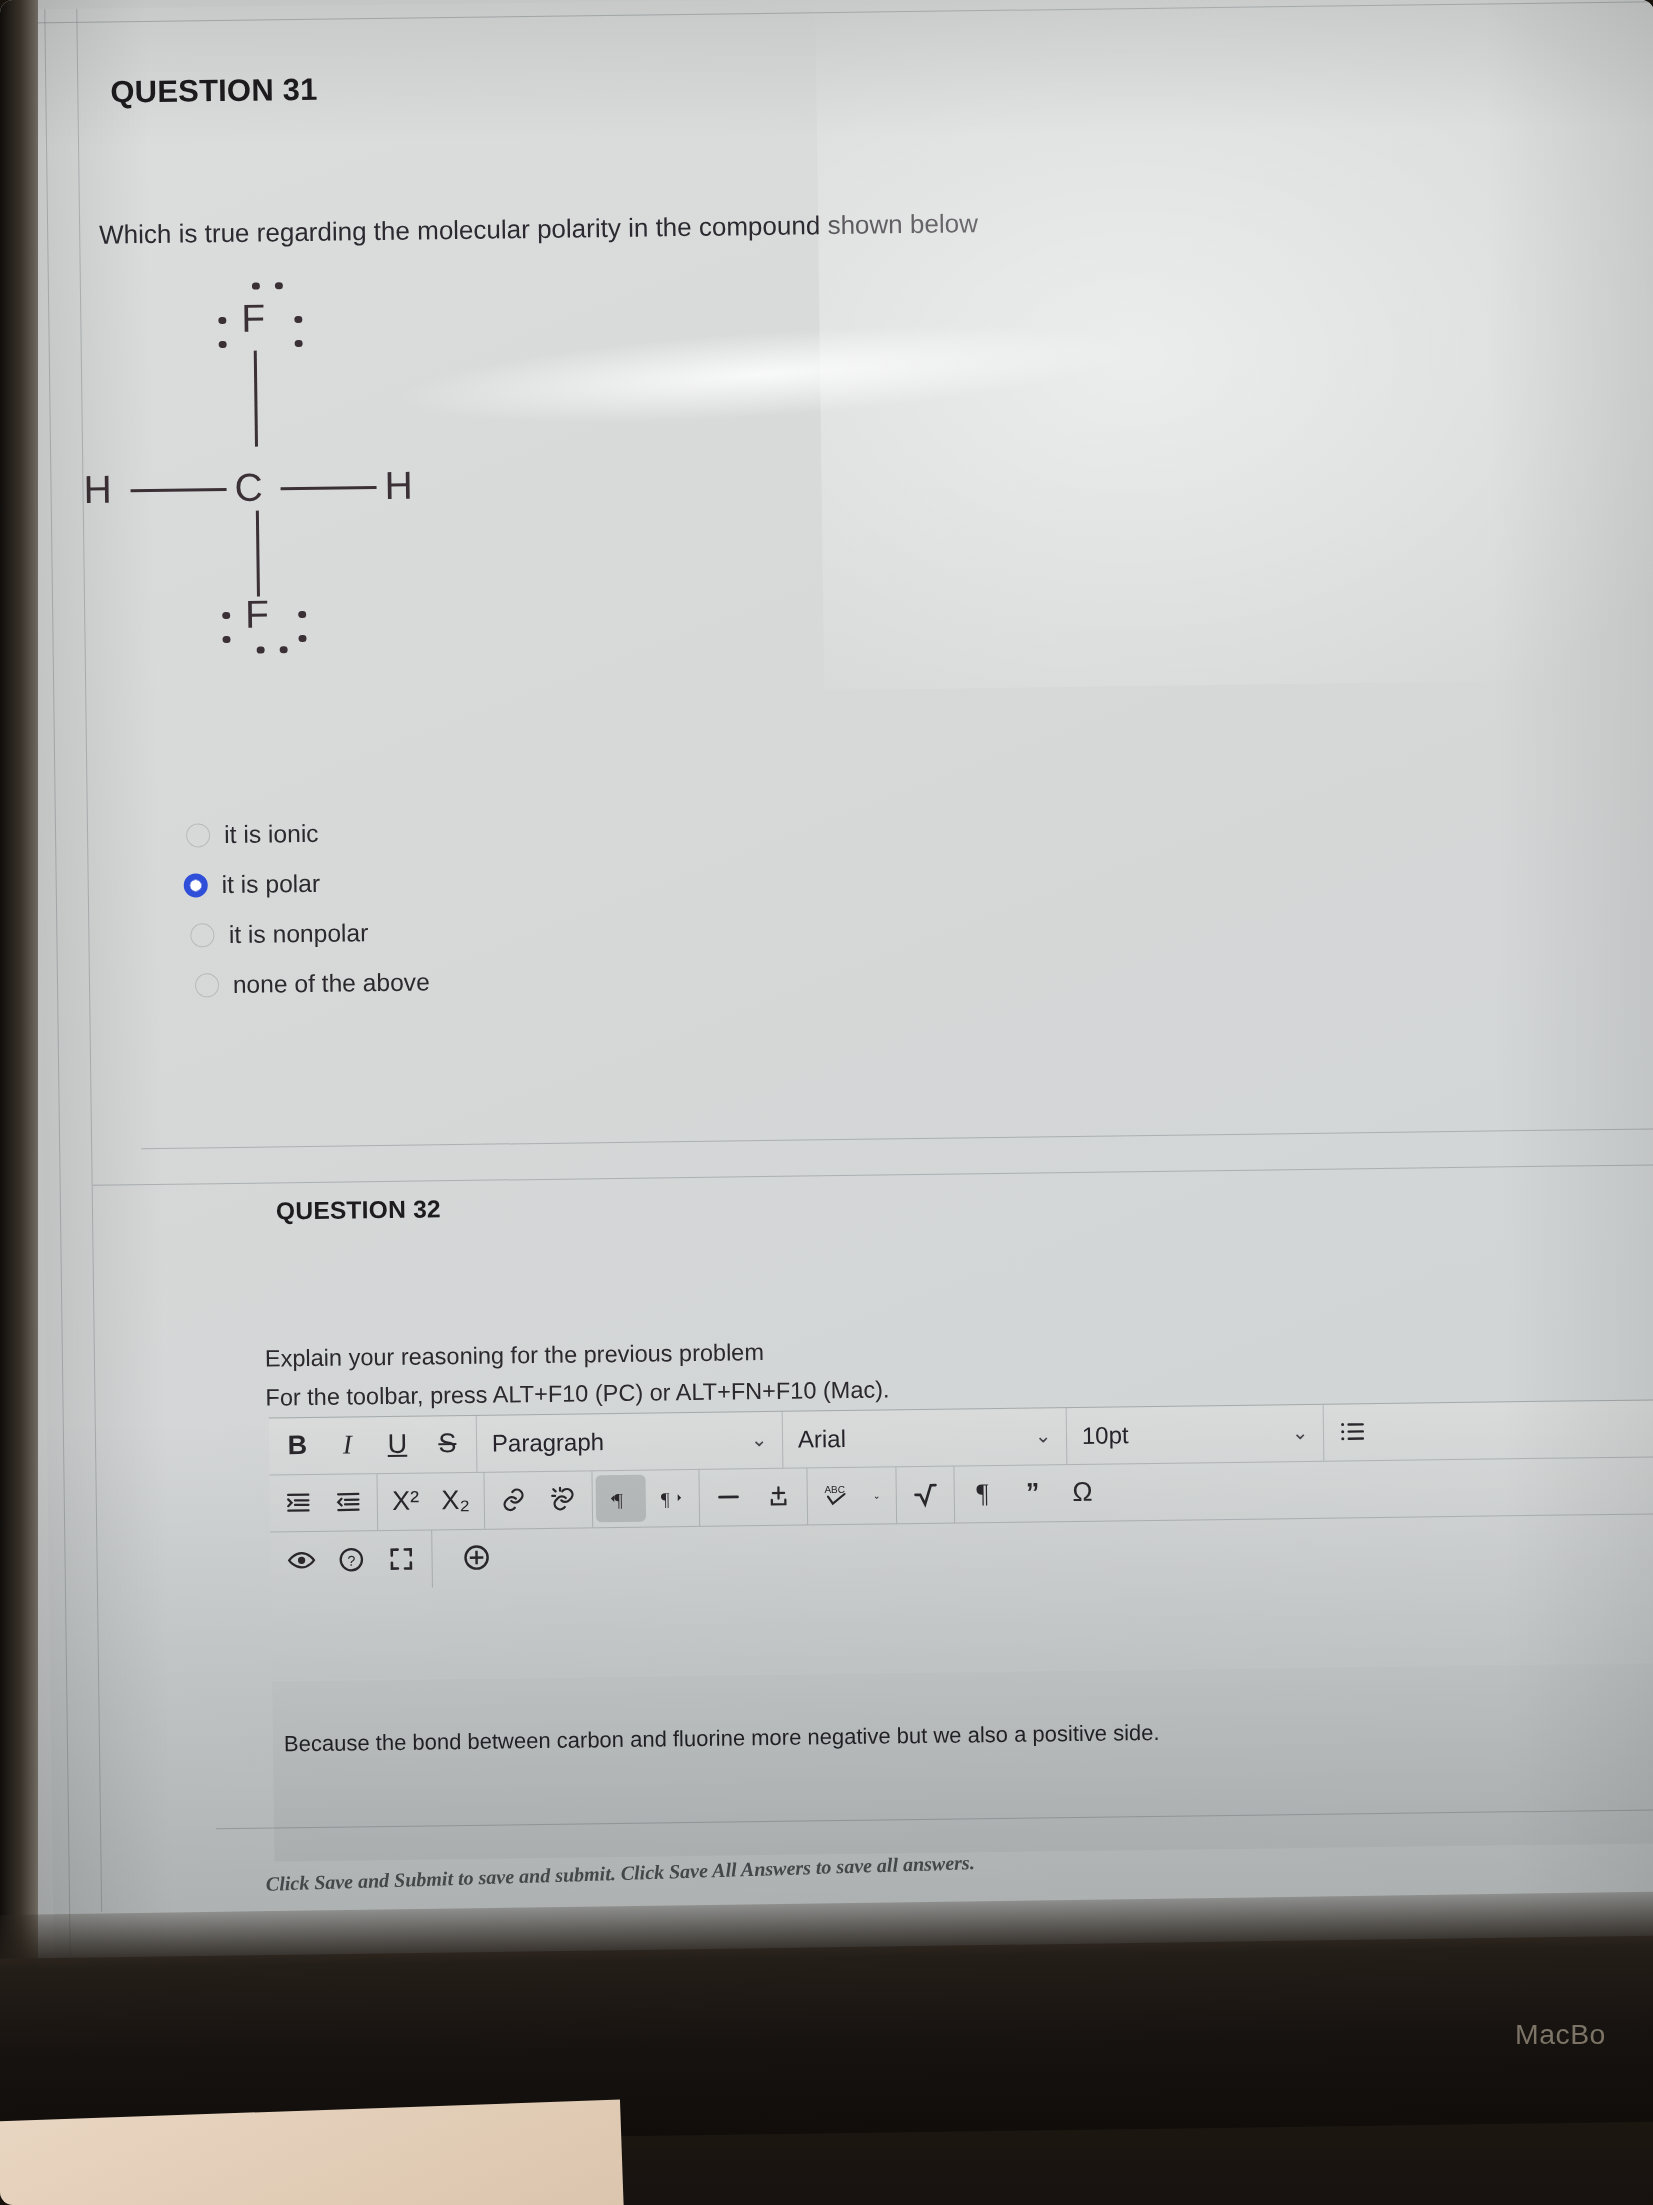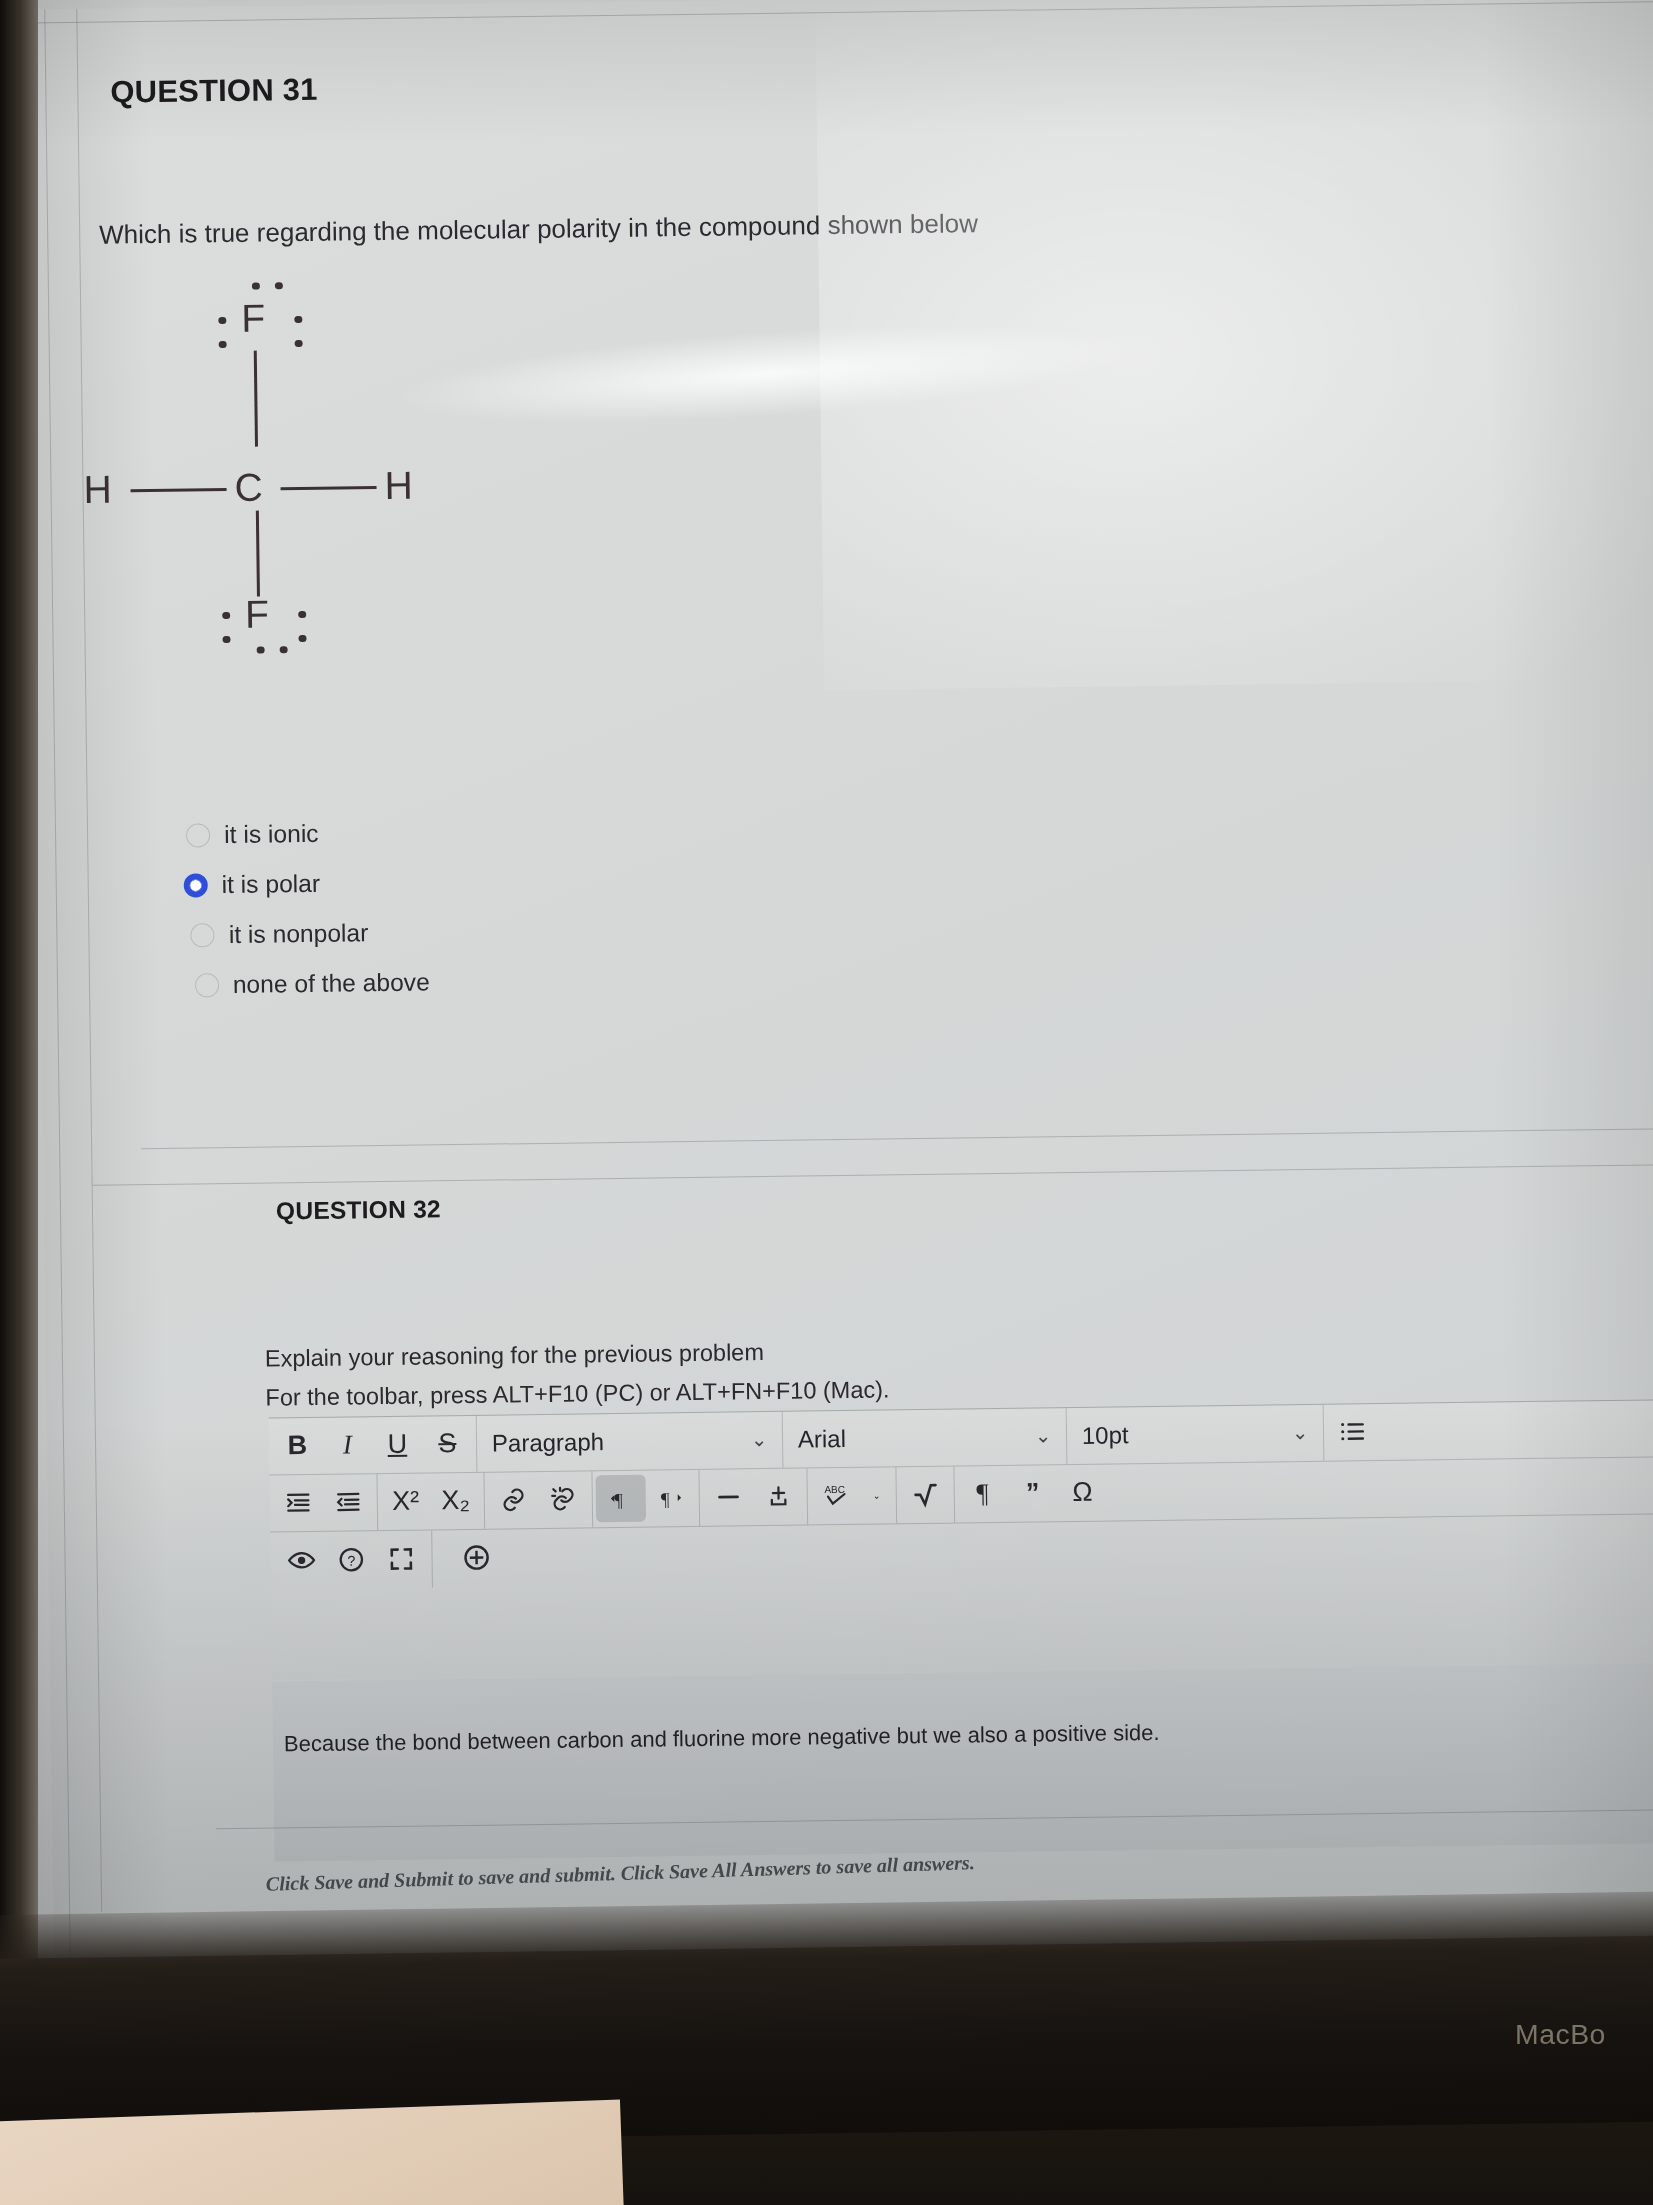--- a/index.html
+++ b/index.html
@@ -9,20 +9,21 @@
     font-family: "Liberation Sans", sans-serif;
     overflow: hidden;
   }
 
   
   #photo {
     position: relative;
     width: 1654px; height: 2205px;
     background: #1b1610;
     overflow: hidden;
+    border-radius: 13px;
   }
 
   
   #screen {
     position: absolute;
     left: -5.5px; top: -9.8px;
     width: 1690px; height: 1991px;
     background: #d8dada;
     transform: rotate(-0.75deg);
     transform-origin: top left;

